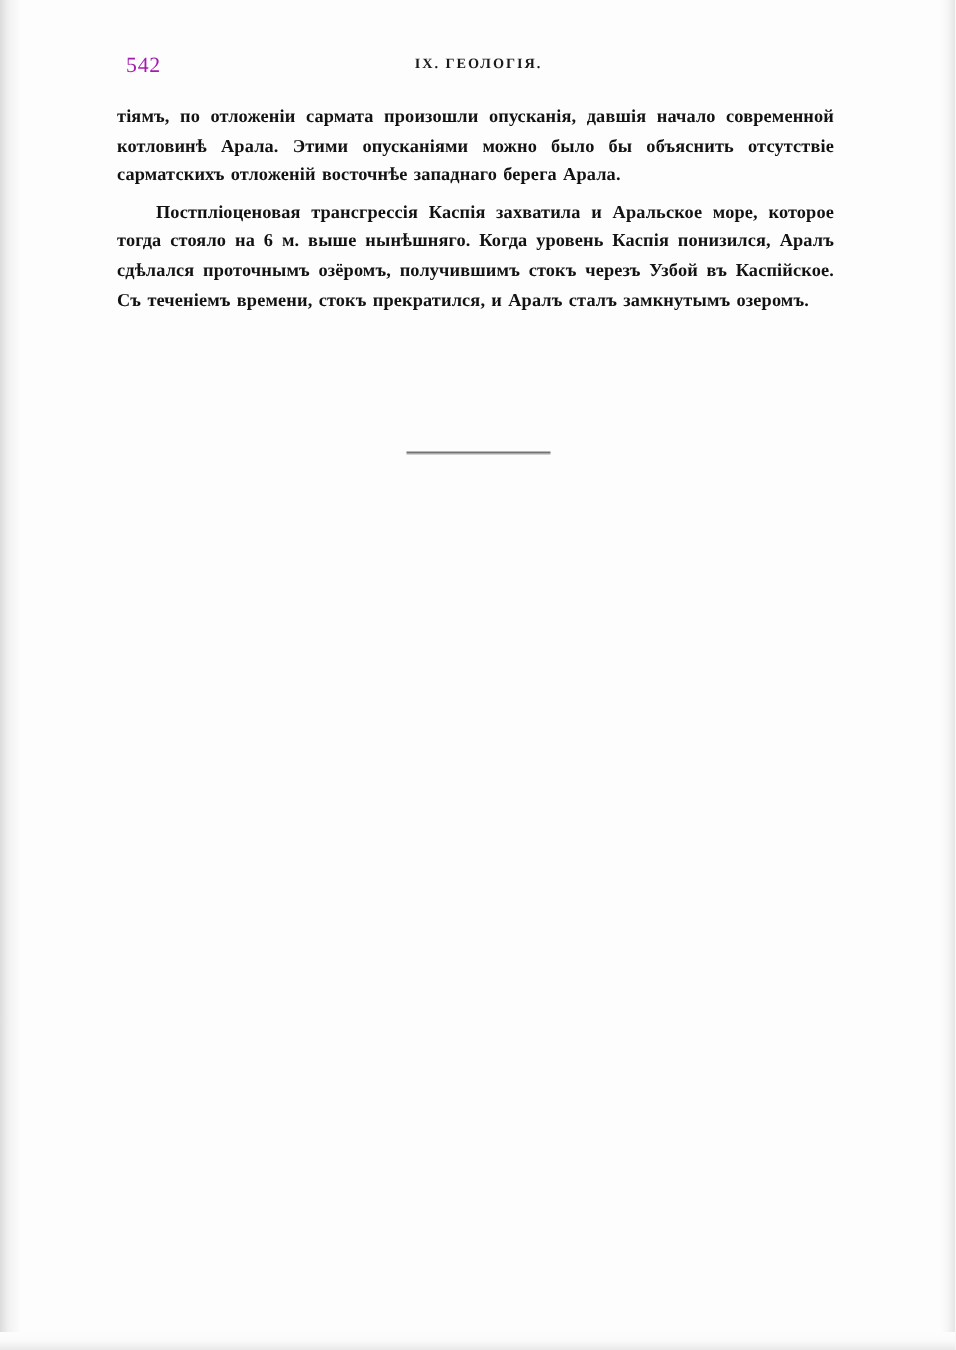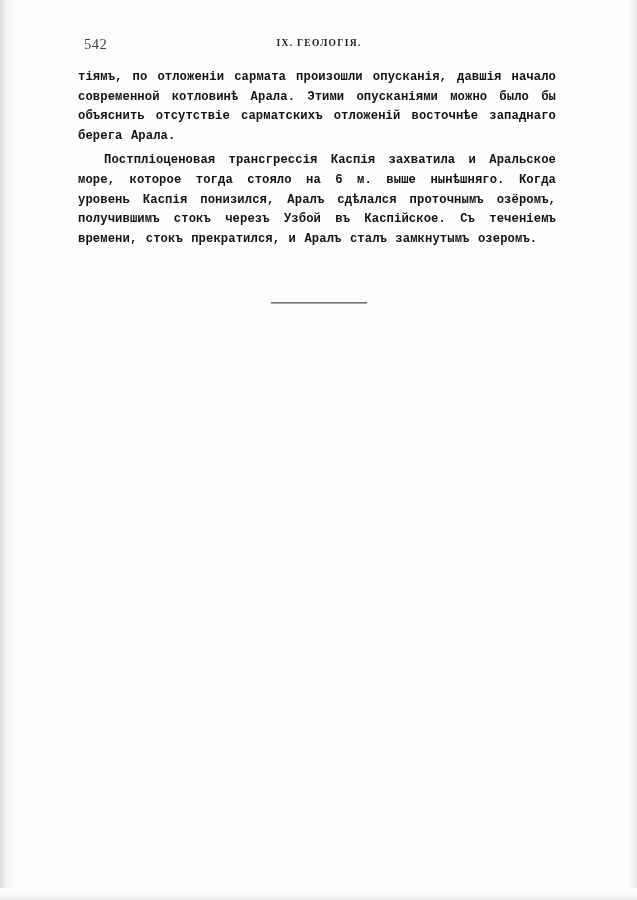--- a/index.html
+++ b/index.html
@@ -52,21 +52,21 @@
     left: 84px;
     width: 470px;
     height: 16px;
   }
   .folio {
     position: absolute;
     left: 0;
     top: 0;
     font-size: 14.5px;
     letter-spacing: 0.5px;
-    color: #404040;
+    color: #a21caf;
   }
   .running-head {
     position: absolute;
     left: 0;
     right: 0;
     top: 2px;
     text-align: center;
     font-size: 9.5px;
     letter-spacing: 1.3px;
     font-weight: bold;
@@ -81,21 +81,20 @@
   }
   p.para {
     margin: 0 0 0 0;
     font-size: 12.2px;
     line-height: 19.6px;
     color: #121212;
     text-align: justify;
     font-weight: bold;
     letter-spacing: 0.1px;
     word-spacing: 1px;
-    font-family: Liberation Mono, monospace;
     -webkit-font-smoothing: none;
   }
   p.para + p.para {
     margin-top: 5px;
   }
   p.para.indent {
     text-indent: 26px;
   }
   .rule-wrap {
     position: absolute;

